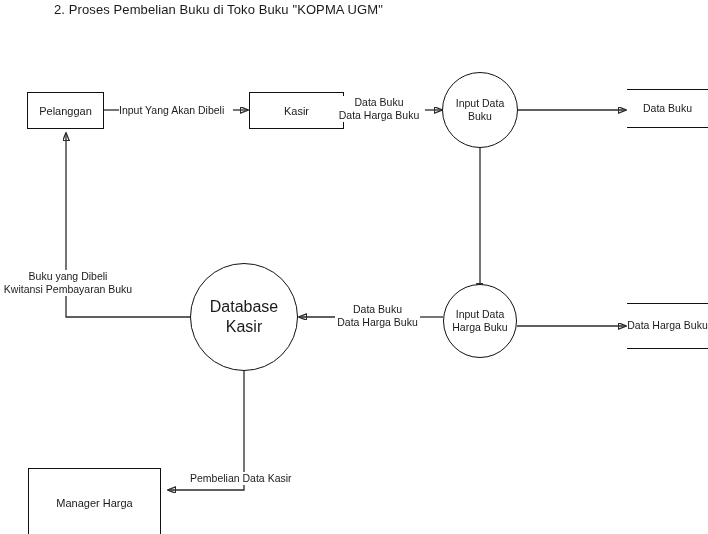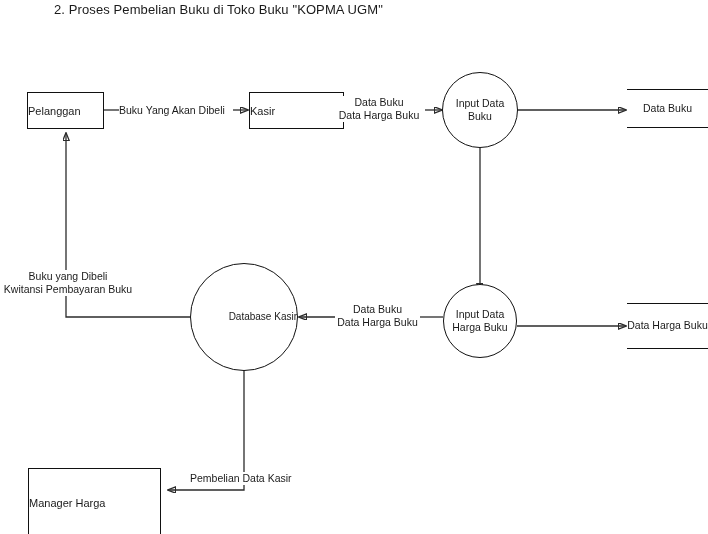--- a/index.html
+++ b/index.html
@@ -26,21 +26,21 @@
     color: #1a1a1a;
     letter-spacing: 0.1px;
     white-space: nowrap;
   }
   .ext-entity {
     position: absolute;
     border: 1.3px solid #111111;
     background: #ffffff;
     display: flex;
     align-items: center;
-    justify-content: flex-start;
+    justify-content: center;
     font-size: 11px;
     color: #1a1a1a;
     box-sizing: border-box;
   }
   .process {
     position: absolute;
     border: 1.2px solid #111111;
     border-radius: 50%;
     background: #ffffff;
     display: flex;
@@ -132,37 +132,37 @@
   </div>
 
   <div class="ext-entity" style="left:28px; top:468px; width:133px; height:70px;">
     <span>Manager Harga</span>
   </div>
 
   <div class="process" style="left:442px; top:72px; width:76px; height:76px;">
     <span>Input Data Buku</span>
   </div>
 
-  <div class="process" style="left:190px; top:263px; width:108px; height:108px; font-size:10px;">
+  <div class="process" style="left:190px; top:263px; width:108px; height:108px; font-size:16px;">
     <span>Database Kasir</span>
   </div>
 
   <div class="process" style="left:443px; top:284px; width:74px; height:74px;">
     <span>Input Data Harga Buku</span>
   </div>
 
   <div class="datastore" style="left:627px; top:89px; width:81px; height:39px;">
     <span>Data Buku</span>
   </div>
 
   <div class="datastore" style="left:627px; top:303px; width:81px; height:46px;">
     <span>Data Harga Buku</span>
   </div>
 
-  <div class="flow-label" style="left:119px; top:104px;">Buku Yang Akan Dibeli</div>
+  <div class="flow-label" style="left:119px; top:104px;">Input Yang Akan Dibeli</div>
 
   <div class="flow-label" style="left:333px; top:96px; width:92px;">
     <div>Data Buku</div>
     <div>Data Harga Buku</div>
   </div>
 
   <div class="flow-label" style="left:335px; top:303px; width:85px;">
     <div>Data Buku</div>
     <div>Data Harga Buku</div>
   </div>

